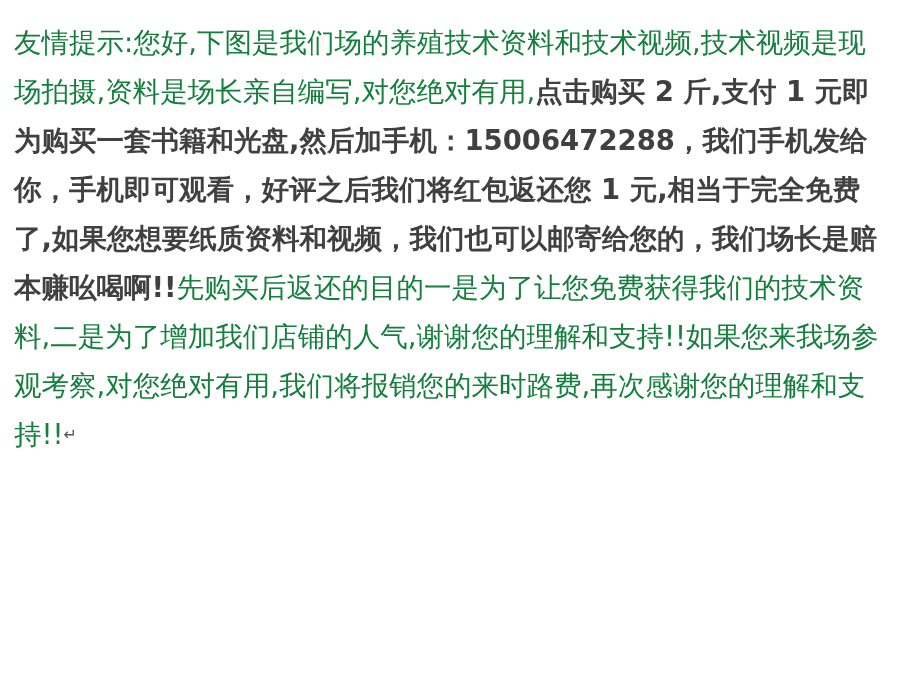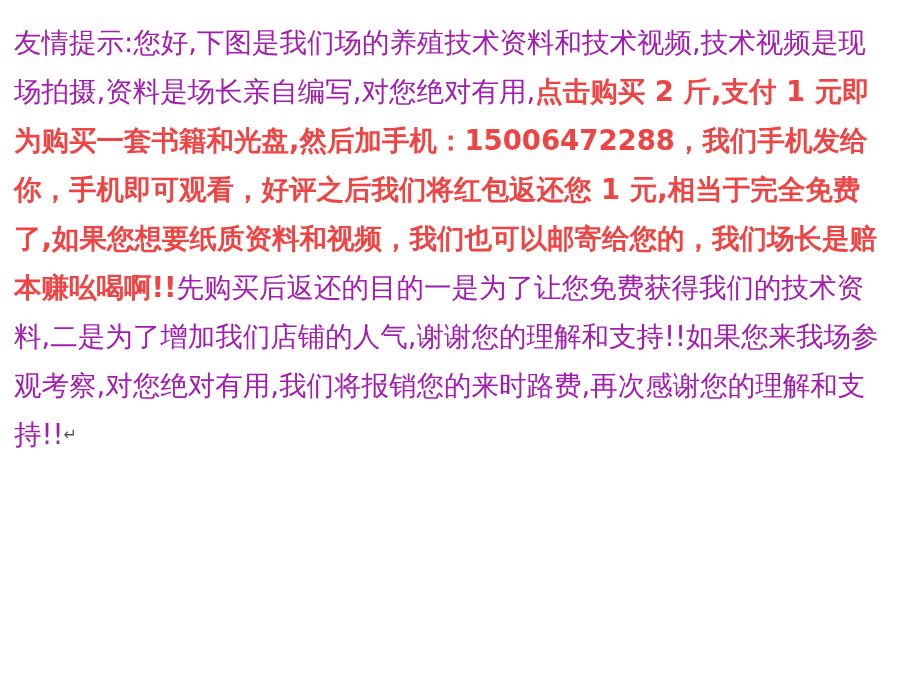--- a/index.html
+++ b/index.html
@@ -27,24 +27,24 @@
     letter-spacing: 0px;
     color: #000000;
     text-align: left;
     word-break: break-all;
     font-weight: 500;
   }
   .seg {
     white-space: pre-wrap;
   }
   .black {
-    color: #a21caf;
+    color: #15803d;
   }
   .red {
-    color: #ef4444;
+    color: #404040;
     font-weight: 700;
   }
   .tail-mark {
     font-size: 16px;
     color: #555555;
     vertical-align: bottom;
   }
 </style>
 </head>
 <body>

